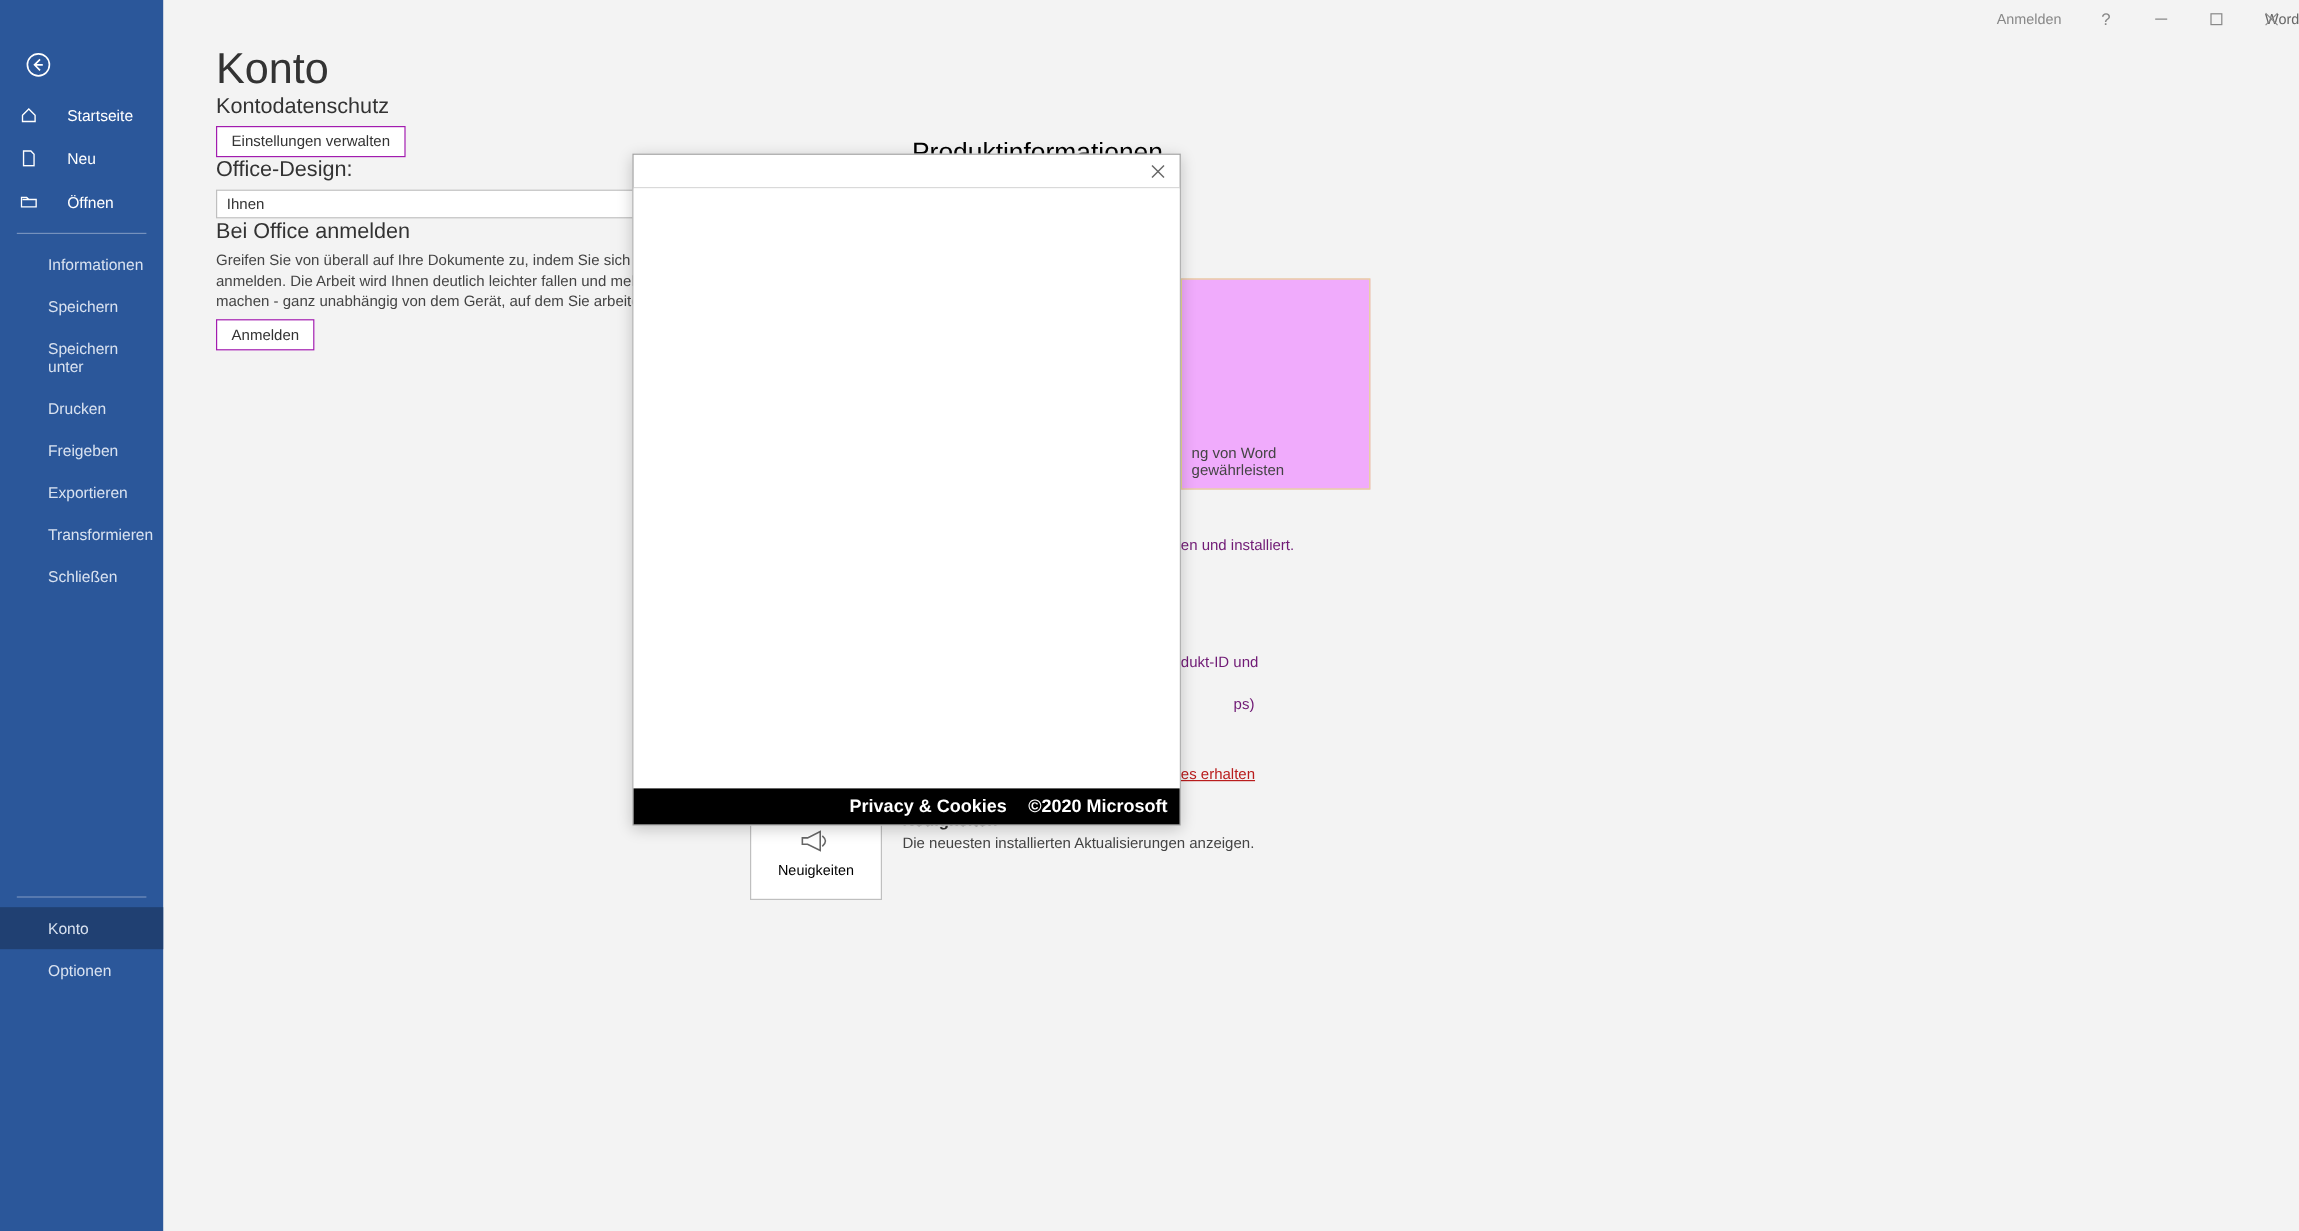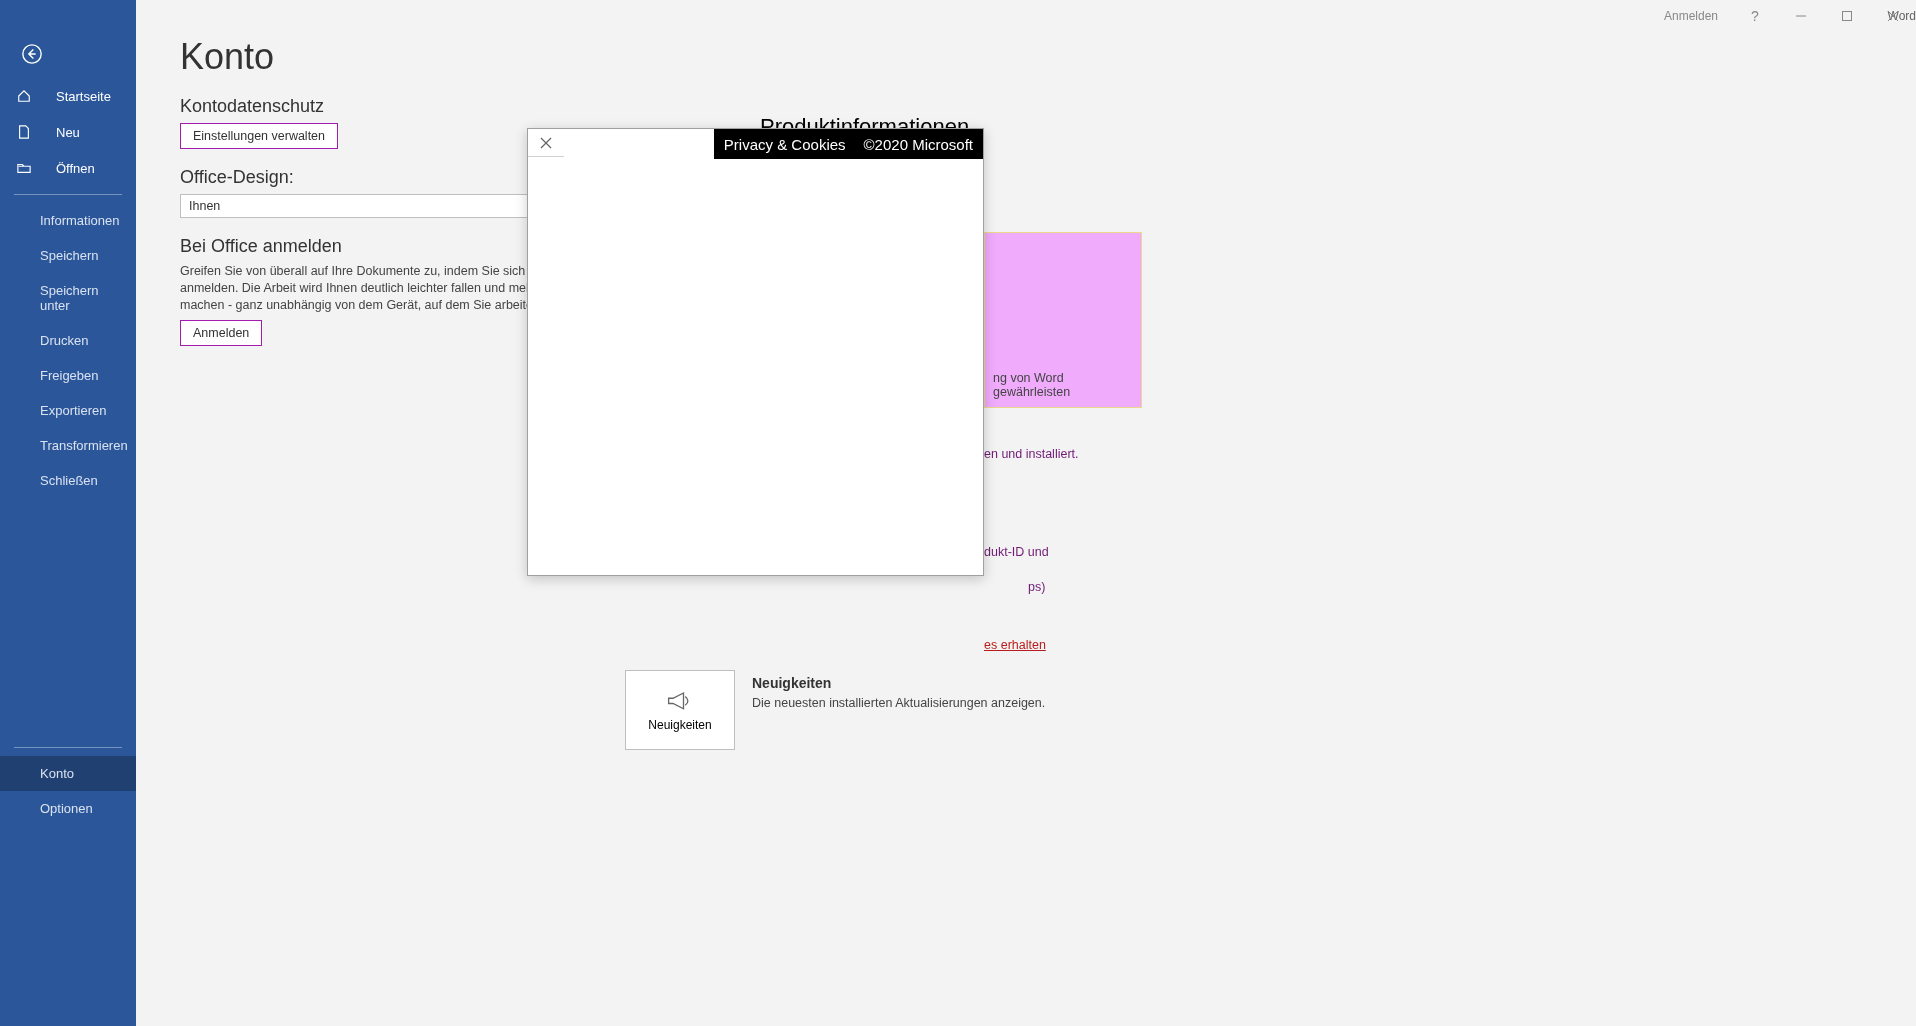--- a/index.html
+++ b/index.html
@@ -20,41 +20,41 @@
   .side-item .icon { width:16px; height:16px; display:flex; align-items:center; justify-content:center; }
   .side-item .icon svg { width:14px; height:14px; }
   .side-item.indent { padding-left: 40px; color: #d9e2f0; font-size: 13px; }
   .side-sep { height:1px; background: rgba(255,255,255,0.35); margin: 8px 14px; }
   .side-bottom { margin-top:auto; }
   .side-item.active { background: #204072; }
 
   
   .main { position:absolute; left:136px; top:0; right:0; bottom:0; padding: 36px 44px; color:#333; }
   .page-title { font-size: 36px; font-weight: 400; color:#333; }
-  .section-h { font-size: 18px; font-weight: 400; margin-top: 18px; color:#333; }
+  .section-h { font-size: 18px; font-weight: 400; color:#333; }
   .btn { display:inline-block; background:#fff; border:1px solid #a21caf; padding: 5px 12px; font-size: 12.5px; color:#333; margin-top:6px; }
   .theme-select { display:block; width: 398px; background:#fff; border:1px solid #bfbfbf; padding: 4px 8px; font-size: 12.5px; color:#333; margin-top:6px; }
   .signin-desc { font-size: 12.5px; color:#444; margin-top:6px; max-width:420px; line-height:1.35; }
 
   
   .right-col-title { position:absolute; left:624px; top:114px; font-size:22px; color:#000000; }
   .yellow-box { position:absolute; left:984px; top:232px; width:158px; height:176px; background:#f0abfc; border:1px solid #e8d98f; font-size:12.5px; color:#444; padding:8px; display:flex; align-items:flex-end; }
   .yellow-box span { display:block; }
   .frag { position:absolute; font-size:12.5px; color:#701a75; }
   .frag.link { color:#b91c1c; text-decoration:underline; }
 
   
   .whats-new { position:absolute; left:625px; top:670px; width:110px; height:80px; border:1px solid #bfbfbf; background:#fff; display:flex; flex-direction:column; align-items:center; justify-content:center; gap:6px; }
   .whats-new svg { width:28px; height:24px; }
   .whats-new-label { font-size:12px; }
   .whats-new-side-title { position:absolute; left:752px; top:675px; font-size:14px; font-weight:600; color:#333;}
   .whats-new-side-desc  { position:absolute; left:752px; top:696px; font-size:12.5px; color:#444;}
 
   
-  .modal { position:absolute; left:527px; top:128px; width:457px; height:448px; background:#fff; border:1px solid #a0a0a0; box-shadow: 0 3px 12px rgba(0,0,0,0.2); display:flex; flex-direction:row; }
+  .modal { position:absolute; left:527px; top:128px; width:457px; height:560px; background:#fff; border:1px solid #a0a0a0; box-shadow: 0 3px 12px rgba(0,0,0,0.2); display:flex; flex-direction:column;font-weight:bold; }
   .modal-header { height:28px; display:flex; justify-content:flex-end; align-items:center; padding:0 6px; border-bottom:1px solid #d0d0d0;}
   .modal-close { width:24px; height:24px; display:flex; align-items:center; justify-content:center; color:#666;}
   .modal-close svg { width:12px; height:12px;}
   .modal-body { flex:1; background:#fff; }
   .modal-footer { height:30px; background:#000; color:#fff; display:flex; justify-content:flex-end; align-items:center; gap:18px; padding: 0 10px; font-size:15px;}
 </style>
 </head>
 <body>
 
 <div class="titlebar">

